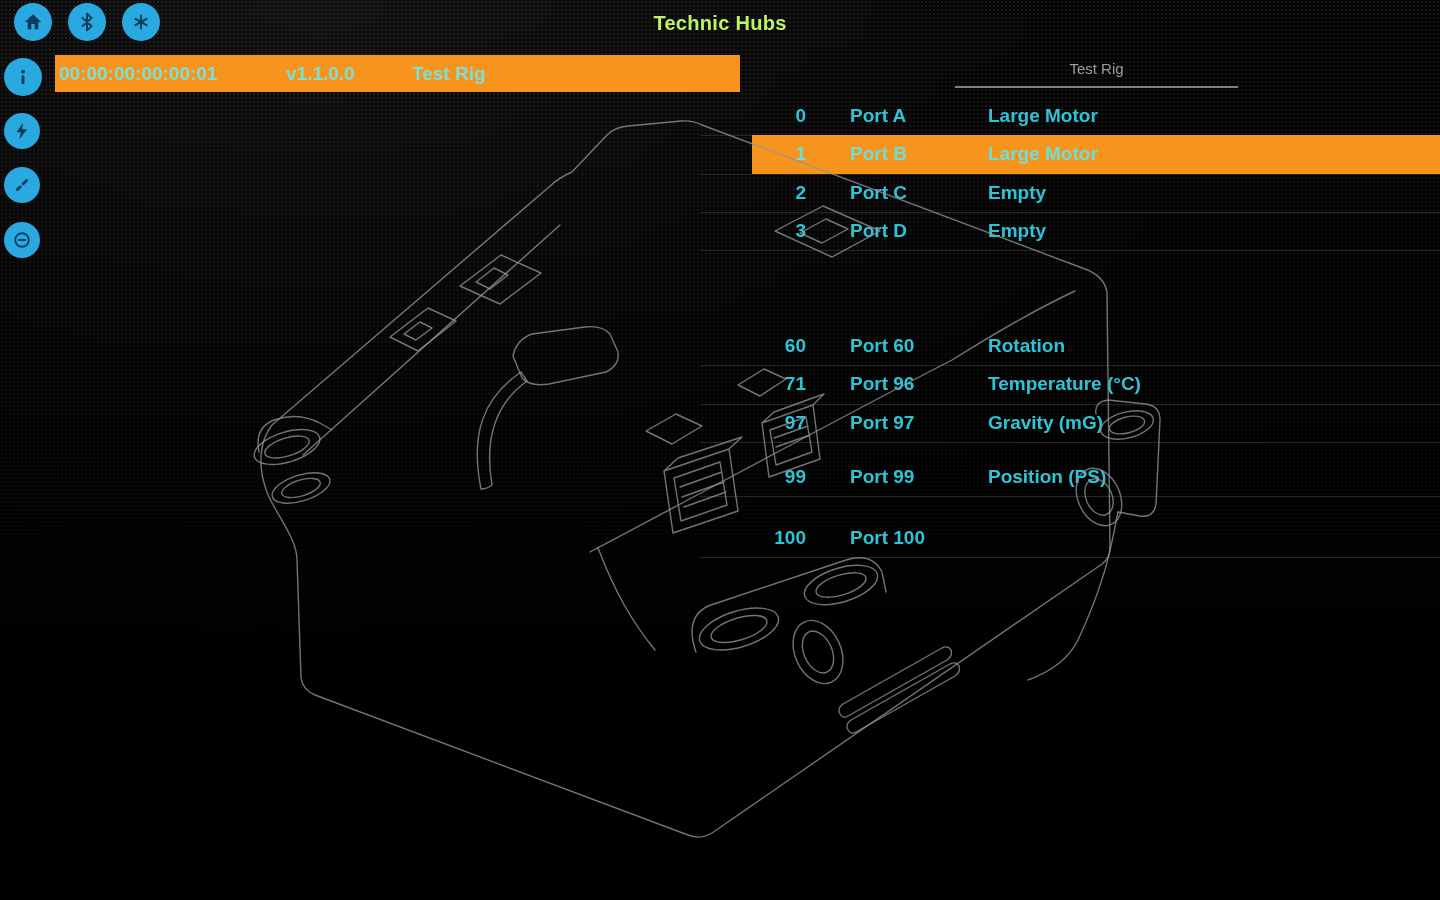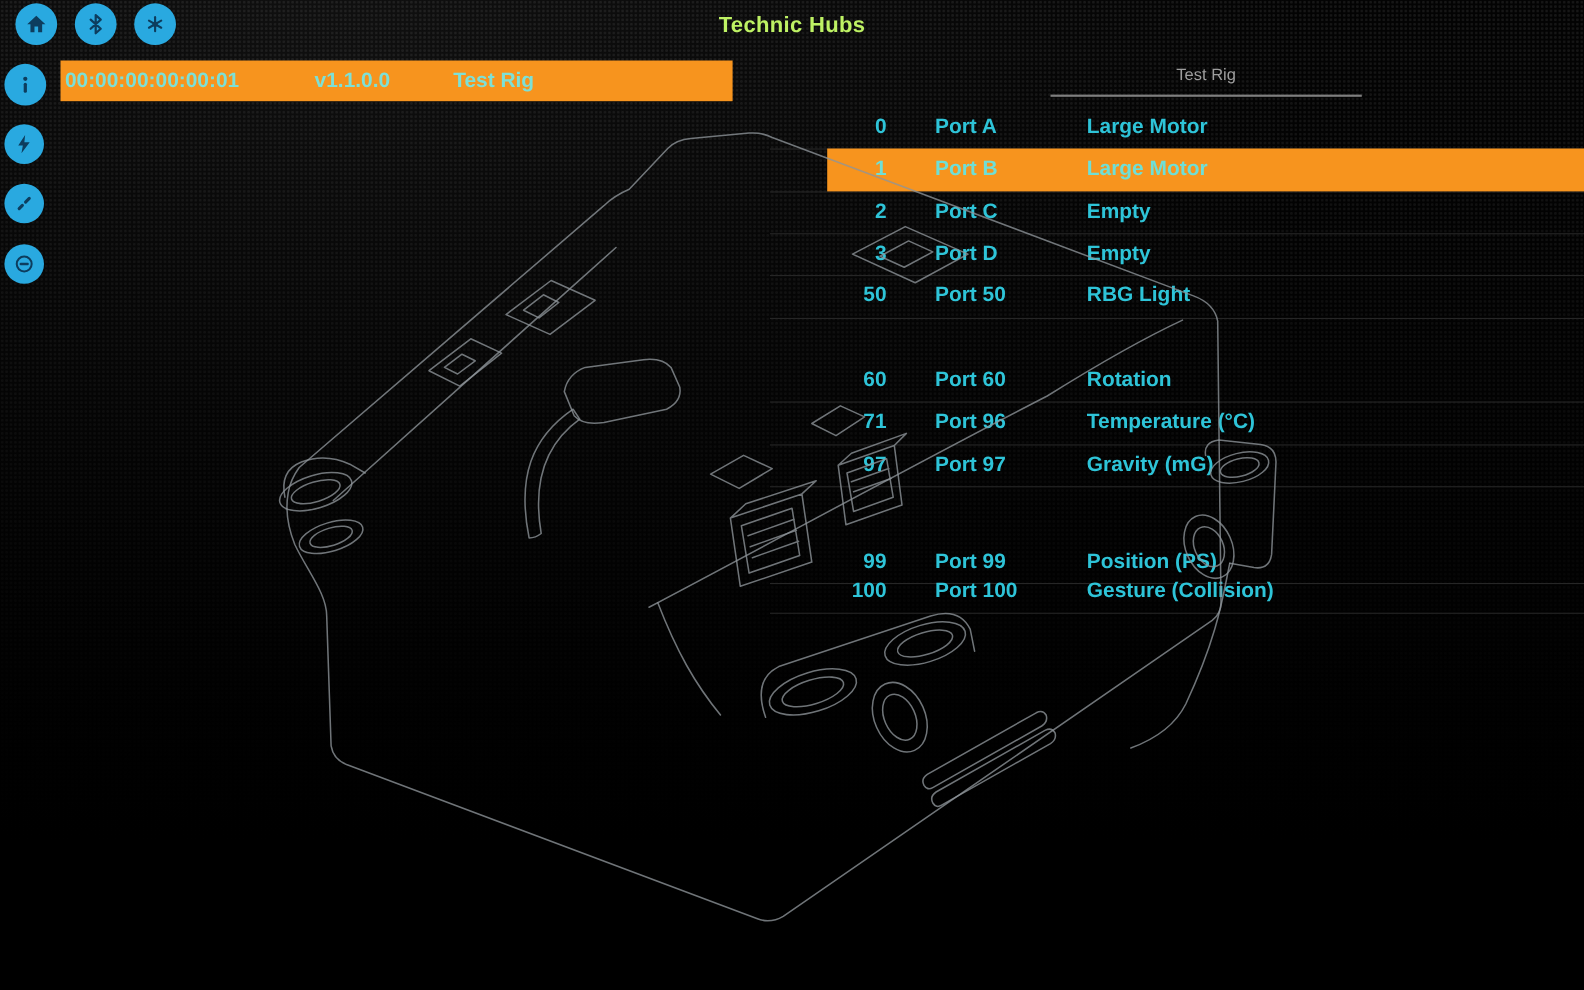--- a/index.html
+++ b/index.html
@@ -23,21 +23,21 @@
     position:absolute;border-radius:50%;
     background:#29a9e0;display:flex;align-items:center;justify-content:center;
   }
   .circle-btn svg{display:block;}
   .app-title{
     position:absolute;top:12px;left:0;right:0;text-align:center;
     color:#bef264;font-size:20px;font-weight:bold;letter-spacing:.3px;z-index:6;
   }
   
   .device-banner{
-    position:absolute;left:55px;top:55px;width:611px;height:37px;
+    position:absolute;left:55px;top:55px;width:685px;height:37px;
     background:#f7941e;z-index:5;
   }
   .device-banner span{
     position:absolute;top:0;line-height:37px;
     color:#7de0d6;font-size:19px;font-weight:bold;white-space:nowrap;
   }
   .banner-mac{left:4px;}
   .banner-version{left:231px;}
   .banner-name{left:357px;}
   
@@ -160,49 +160,43 @@
     <div class="port-row" style="top: 76.67px; height: 38.333px;">
       <span class="port-num">2</span>
       <span class="port-label">Port C</span>
       <span class="port-value">Empty</span>
     </div>
     <div class="port-row" style="top: 115px; height: 38.333px;">
       <span class="port-num">3</span>
       <span class="port-label">Port D</span>
       <span class="port-value">Empty</span>
     </div>
-    <div class="port-row" style="top: 153.33px; height: 38.333px;">
-      <span class="port-num">50</span>
-      <span class="port-label">Port 50</span>
-      <span class="port-value">RBG Light</span>
-    </div>
     <div class="port-row" style="top: 230px; height: 38.333px;">
       <span class="port-num">60</span>
       <span class="port-label">Port 60</span>
       <span class="port-value">Rotation</span>
     </div>
     <div class="port-row" style="top: 268.33px; height: 38.333px;">
       <span class="port-num">71</span>
       <span class="port-label">Port 96</span>
       <span class="port-value">Temperature (°C)</span>
     </div>
     <div class="port-row" style="top: 306.66px; height: 38.333px;">
       <span class="port-num">97</span>
       <span class="port-label">Port 97</span>
       <span class="port-value">Gravity (mG)</span>
     </div>
-    <div class="port-row" style="top: 395px; height: 38.333px; text-decoration: underline;">
+    <div class="port-row" style="top: 361px; height: 38.333px; text-decoration: underline;">
       <span class="port-num">99</span>
       <span class="port-label">Port 99</span>
       <span class="port-value">Position (PS)</span>
     </div>
     <div class="port-row" style="top: 421.66px; height: 38.333px;">
       <span class="port-num">100</span>
       <span class="port-label">Port 100</span>
-      <span class="port-value">Gesture (Collision)</span>
     </div>
   </div>
 
 <svg class="wireframe" viewBox="0 0 1440 900">
 
   <path d="M 272,425 L 549,187 Q 558,178 572,172 L 607,135 Q 615,127 628,126 L 681,121 Q 692,120 702,125
            L 1085,269 Q 1104,276 1107,292 L 1110,548 Q 1110,558 1102,564 L 712,833 Q 700,840 688,835
            L 315,695 Q 303,690 301,678 L 297,560 C 297,540 280,520 268,495 Q 258,470 262,448 Q 264,436 272,425 Z"></path>
 
   <path d="M 303,455 L 560,225"></path>

